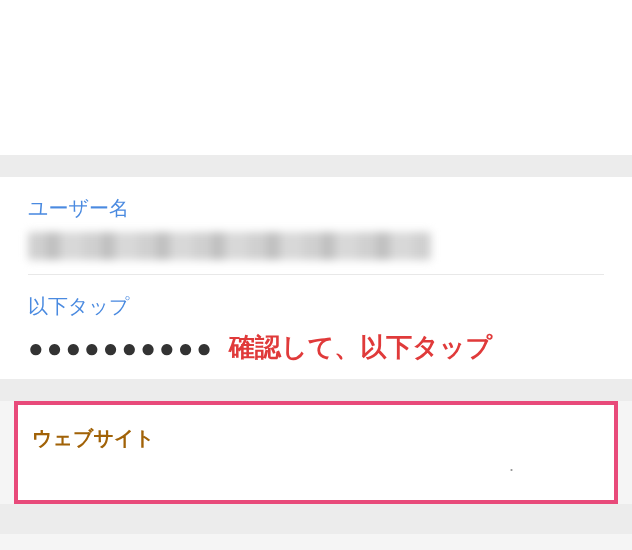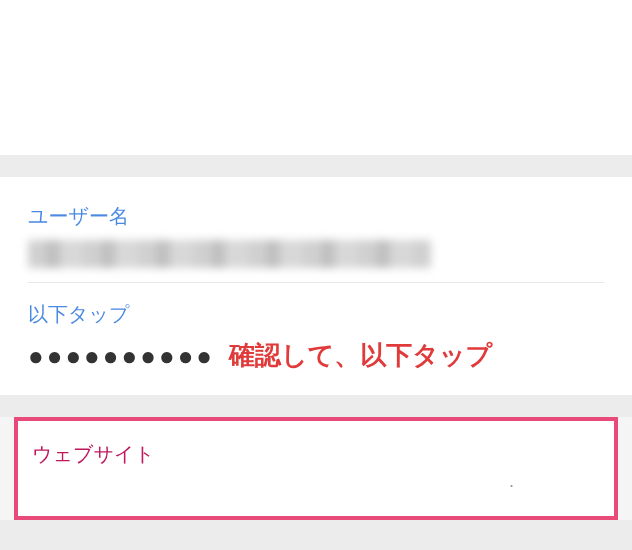--- a/index.html
+++ b/index.html
@@ -17,21 +17,21 @@
     .top-spacer {
       height: 155px;
       background: #ffffff;
     }
     .divider-band {
       height: 22px;
       background: #ececec;
     }
     .section {
       background: #ffffff;
-      padding: 8px 28px;
+      padding: 0 28px;
     }
     .field {
       padding: 18px 0 14px 0;
       border-bottom: 1px solid #e8e8e8;
       position: relative;
     }
     .field:last-child {
       border-bottom: none;
     }
     .field-label {
@@ -75,23 +75,23 @@
       text-align: right;
     }
     .website-section {
       background: #ffffff;
       border: 4px solid #e84a7a;
       margin: 0 14px;
       padding: 20px 14px 48px 14px;
       position: relative;
     }
     .website-label {
-      color: #be185d;
+      color: #a16207;
       font-size: 20px;
-      font-weight: 400;
+      font-weight: 700;
       text-align: right;
     }
     .tiny-dot {
       position: absolute;
       right: 100px;
       bottom: 24px;
       color: #999;
       font-size: 18px;
     }
     .bottom-band {

